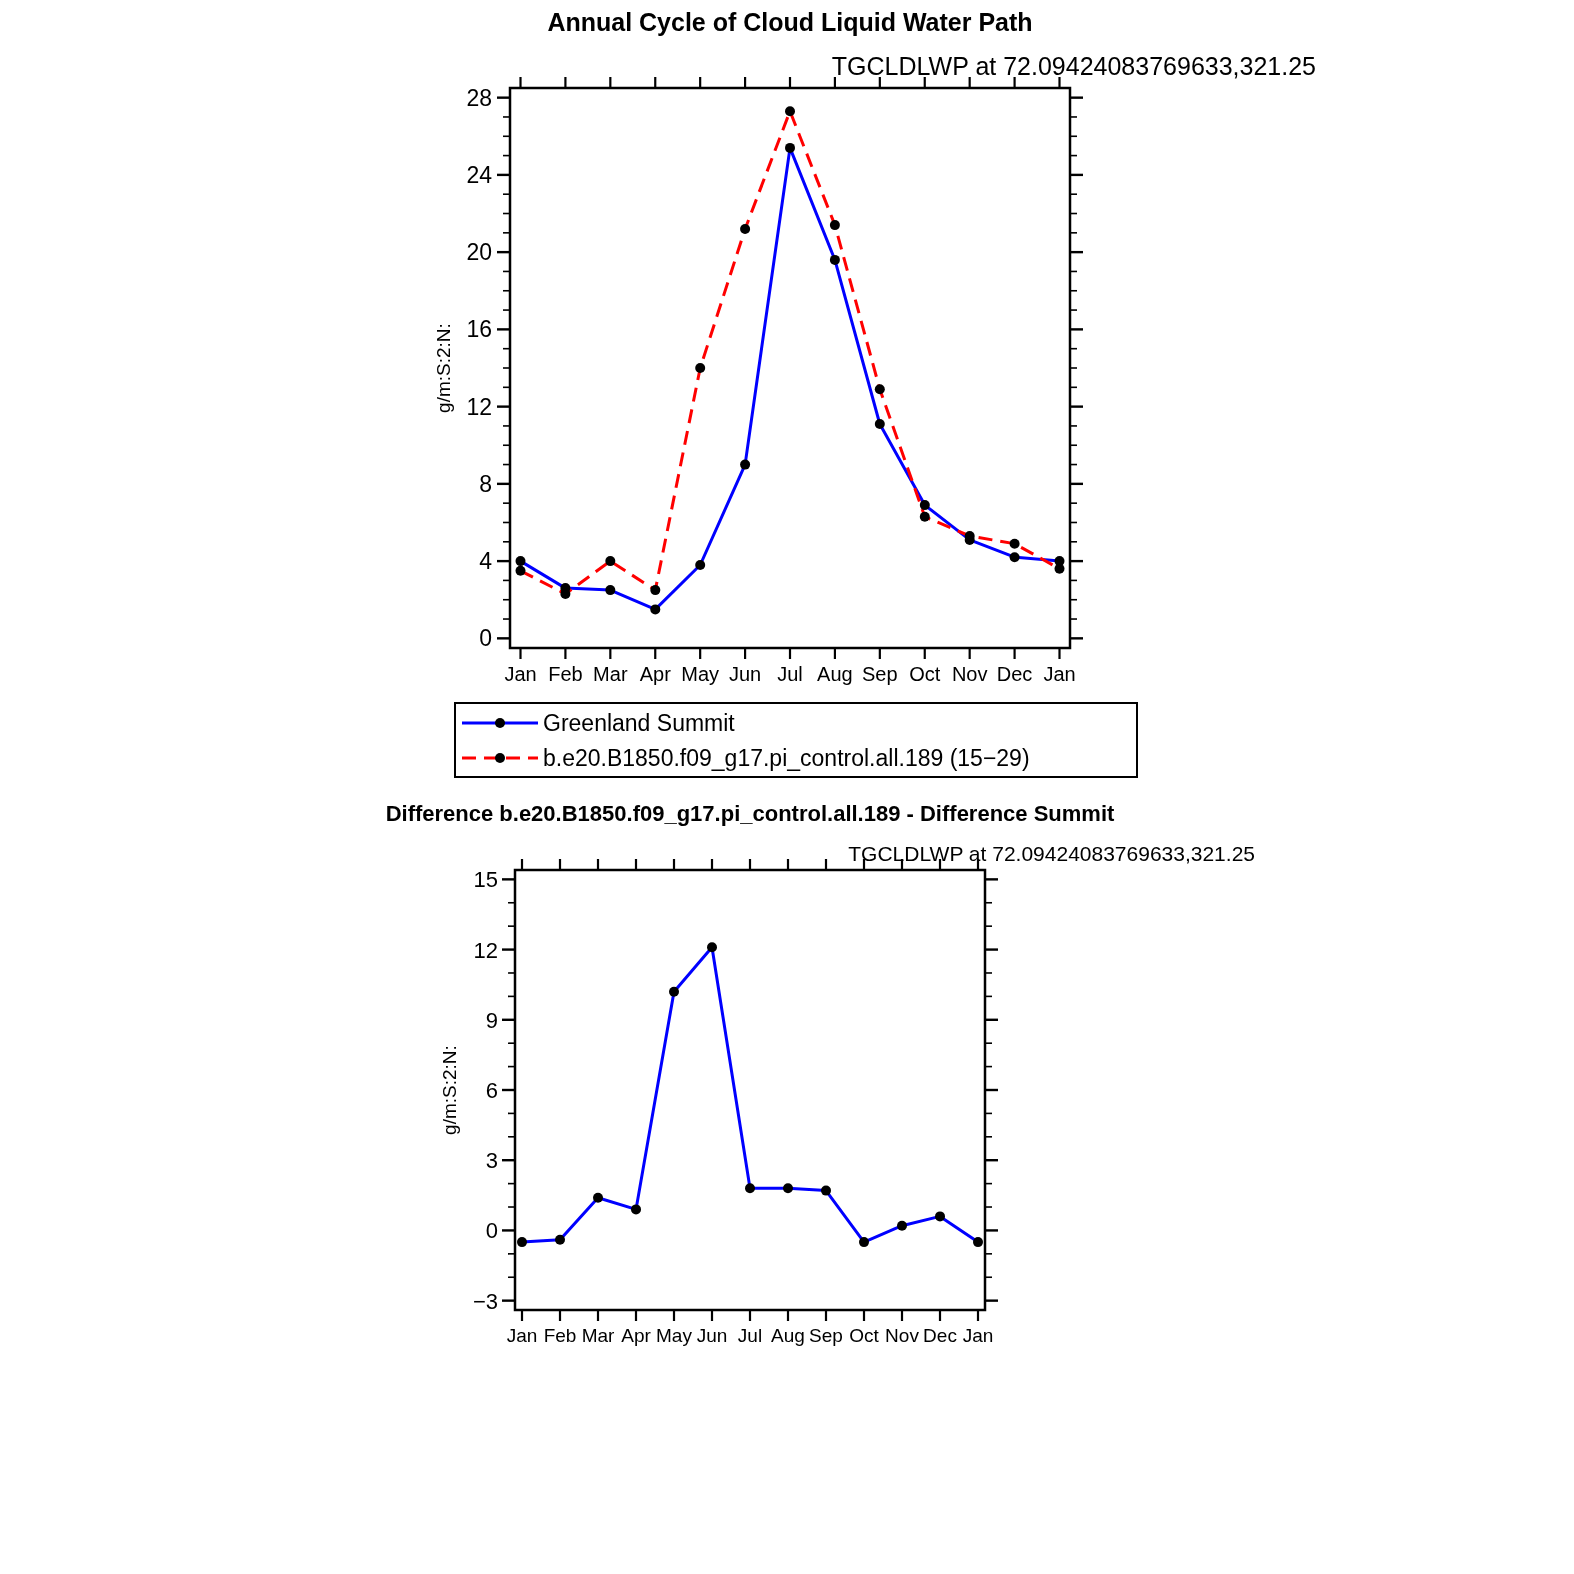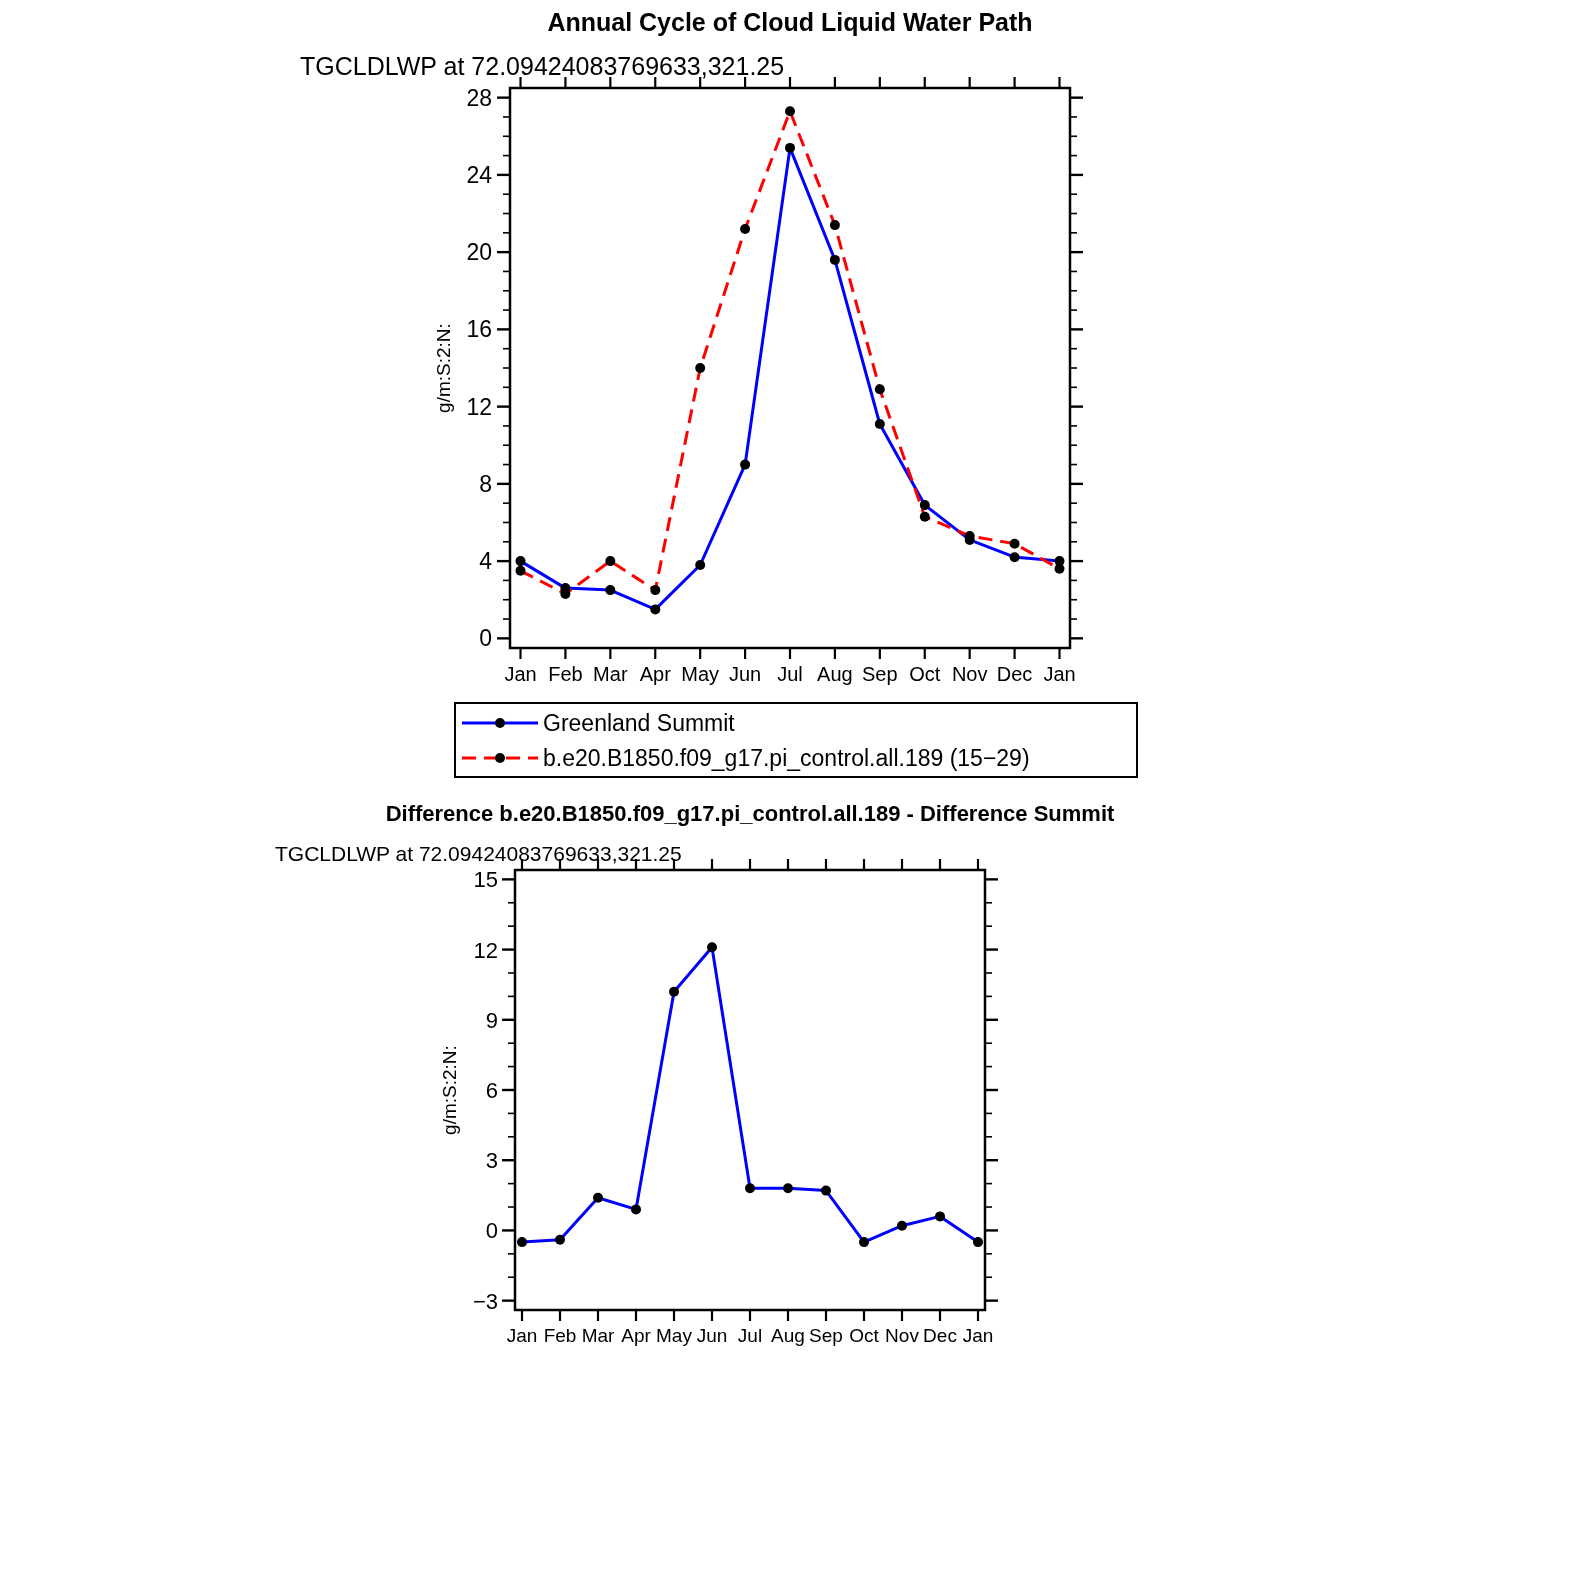--- a/index.html
+++ b/index.html
@@ -1,19 +1,19 @@
 <!DOCTYPE html>
 <html><head>
 <meta charset="utf-8">
 <style>
   html,body{margin:0;padding:0;background:#ffffff;}
   .page{position:relative;width:1574px;height:1574px;background:#ffffff;overflow:hidden;
         font-family:"Liberation Sans",sans-serif;color:#000;}
   .chart-title{position:absolute;text-align:center;font-weight:bold;white-space:nowrap;}
-  .chart-subtitle{position:absolute;text-align:left;font-weight:normal;white-space:nowrap;}
+  .chart-subtitle{position:absolute;text-align:right;font-weight:normal;white-space:nowrap;}
   #t1{left:300px;top:8px;width:980px;font-size:25px;}
   #s1{left:300px;top:52px;width:1016px;font-size:25px;}
   #t2{left:260px;top:801px;width:980px;font-size:22px;}
   #s2{left:275px;top:842px;width:980px;font-size:21px;}
   #plot{position:absolute;left:0;top:0;}
   svg text{fill:#000;font-family:"Liberation Sans",sans-serif;}
 </style>
 </head>
 <body>
 

